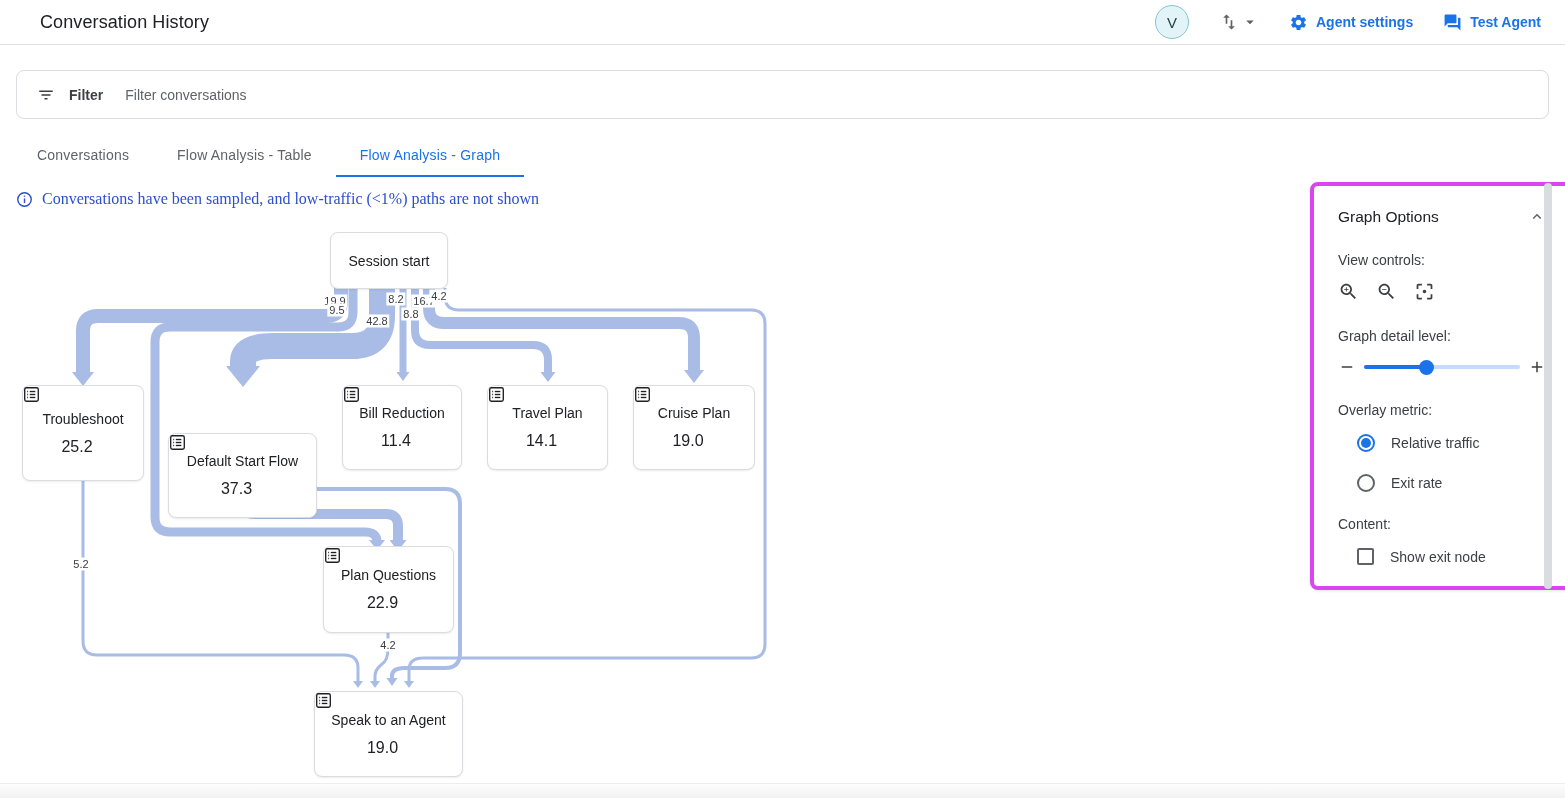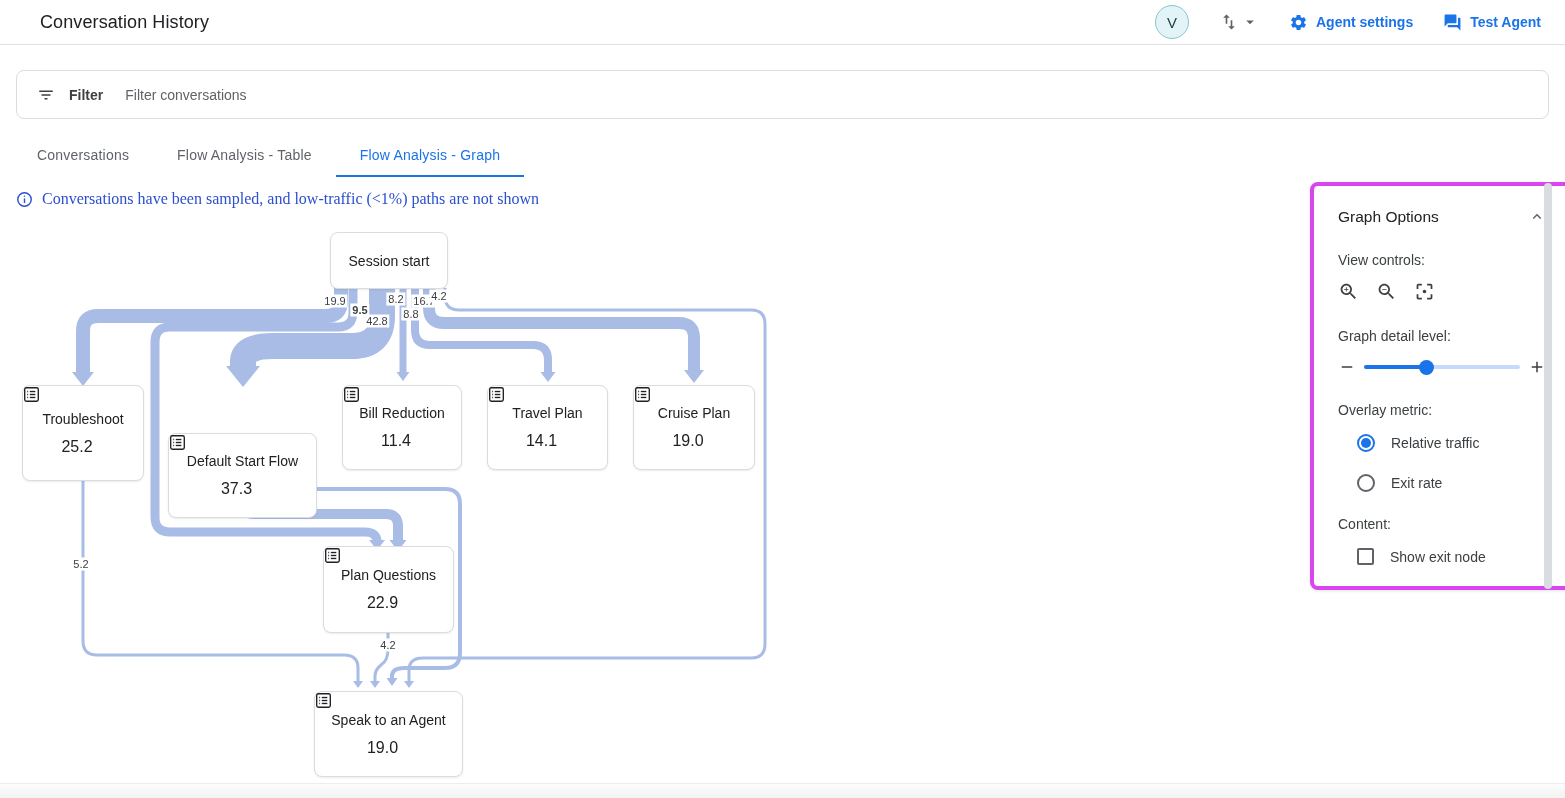--- a/index.html
+++ b/index.html
@@ -201,21 +201,21 @@
         <path stroke-width="8" marker-end="url(#a8)" d="M 415 288 L 415 330 Q 415 345 430 345 L 533 345 Q 548 345 548 360 L 548 374"></path>
         <path stroke-width="10" marker-end="url(#a10)" d="M 240 470 L 240 499 Q 240 514 255 514 L 386 514 Q 398 514 398 526 L 398 542"></path>
         <path stroke-width="4" marker-end="url(#a4)" d="M 254 470 L 254 475 Q 254 489 269 489 L 445 489 Q 460 489 460 504 L 460 653 Q 460 668 445 668 L 404 668 Q 392 668 392 676 L 392 680"></path>
         <path stroke-width="3" marker-end="url(#a3)" d="M 445 288 L 445 296 Q 445 310 459 310 L 751 310 Q 765 310 765 324 L 765 644 Q 765 658 751 658 L 423 658 Q 409 658 409 670 L 409 682"></path>
         <path stroke-width="3" marker-end="url(#a3)" d="M 83 470 L 83 641 Q 83 655 97 655 L 344 655 Q 358 655 358 668 L 358 682"></path>
         <path stroke-width="3" marker-end="url(#a3)" d="M 388 633 L 388 649 Q 388 660 382 664 L 381 665 Q 375 670 375 676 L 375 682"></path>
       </g>
     </svg>
 
     <span class="edge-label" style="left:335px; top:301px;">19.9</span>
-    <span class="edge-label" style="left:360px; top:310px;font-weight:bold;">9.5</span>
+    <span class="edge-label" style="left:337px; top:310px;">9.5</span>
     <span class="edge-label" style="left:377px; top:321px;">42.8</span>
     <span class="edge-label" style="left:396px; top:299px;">8.2</span>
     <span class="edge-label" style="left:411px; top:314px;">8.8</span>
     <span class="edge-label" style="left:424px; top:301px;">16.7</span>
     <span class="edge-label" style="left:439px; top:296px;">4.2</span>
     <span class="edge-label" style="left:81px;  top:564px;">5.2</span>
     <span class="edge-label" style="left:233px; top:489px;">10.8</span>
     <span class="edge-label" style="left:250px; top:481px;">6.9</span>
     <span class="edge-label" style="left:388px; top:645px;">4.2</span>
 

